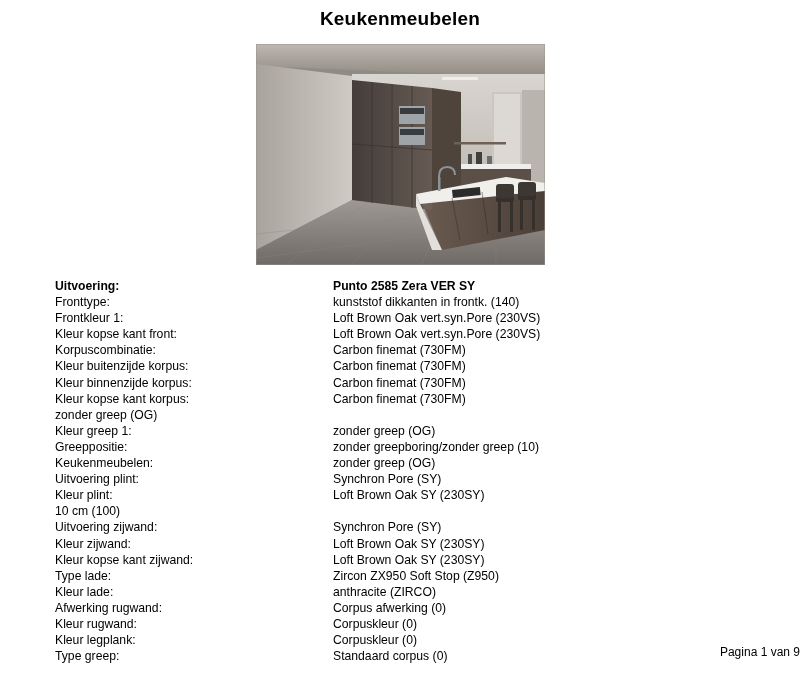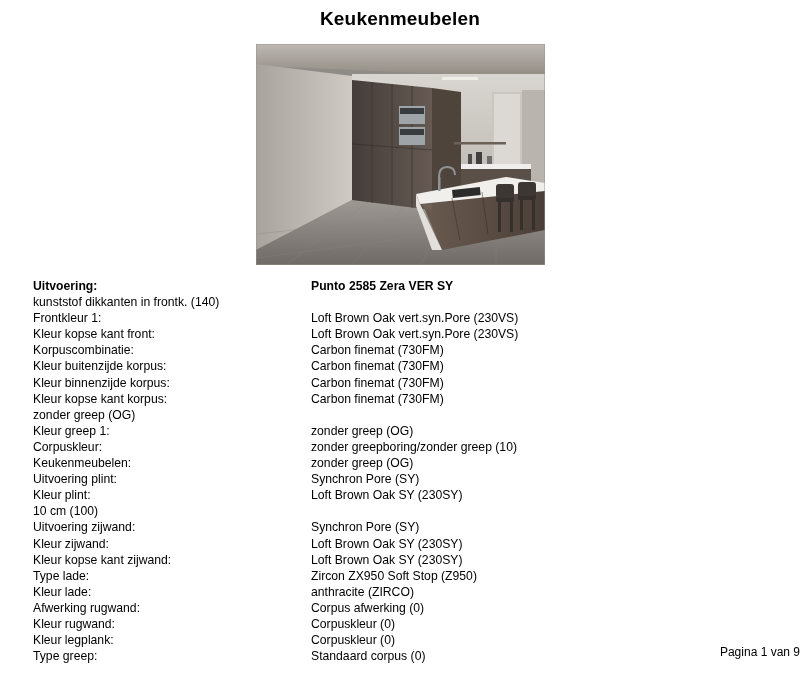--- a/index.html
+++ b/index.html
@@ -46,20 +46,21 @@
     position: absolute;
     top: 278px;
     left: 33px;
     width: 740px;
     font-size: 12.2px;
     line-height: 16.1px;
   }
   .spec-row {
     display: flex;
     height: 16.1px;
+    margin-left: 22px;
   }
   .spec-label {
     width: 278px;
     flex: 0 0 278px;
     white-space: nowrap;
   }
   .spec-value {
     flex: 1 1 auto;
     white-space: nowrap;
   }
@@ -189,20 +190,21 @@
       <rect x="0" y="0" width="289" height="221" fill="none" stroke="#9a948e" stroke-width="1"></rect>
     </svg>
   </div>
 
   <div class="spec-table">
     <div class="spec-row header">
       <div class="spec-label">Uitvoering:</div>
       <div class="spec-value">Punto 2585 Zera VER SY</div>
     </div>
     <div class="spec-row">
+      <div class="spec-label">Fronttype:</div>
       <div class="spec-value">kunststof dikkanten in frontk. (140)</div>
     </div>
     <div class="spec-row">
       <div class="spec-label">Frontkleur 1:</div>
       <div class="spec-value">Loft Brown Oak vert.syn.Pore (230VS)</div>
     </div>
     <div class="spec-row">
       <div class="spec-label">Kleur kopse kant  front:</div>
       <div class="spec-value">Loft Brown Oak vert.syn.Pore (230VS)</div>
     </div>
@@ -223,21 +225,21 @@
       <div class="spec-value">Carbon finemat (730FM)</div>
     </div>
     <div class="spec-row">
       <div class="spec-value">zonder greep (OG)</div>
     </div>
     <div class="spec-row">
       <div class="spec-label">Kleur greep 1:</div>
       <div class="spec-value">zonder greep (OG)</div>
     </div>
     <div class="spec-row">
-      <div class="spec-label">Corpuskleur:</div>
+      <div class="spec-label">Greeppositie:</div>
       <div class="spec-value">zonder greepboring/zonder greep (10)</div>
     </div>
     <div class="spec-row">
       <div class="spec-label">Keukenmeubelen:</div>
       <div class="spec-value">zonder greep (OG)</div>
     </div>
     <div class="spec-row">
       <div class="spec-label">Uitvoering plint:</div>
       <div class="spec-value">Synchron Pore (SY)</div>
     </div>

